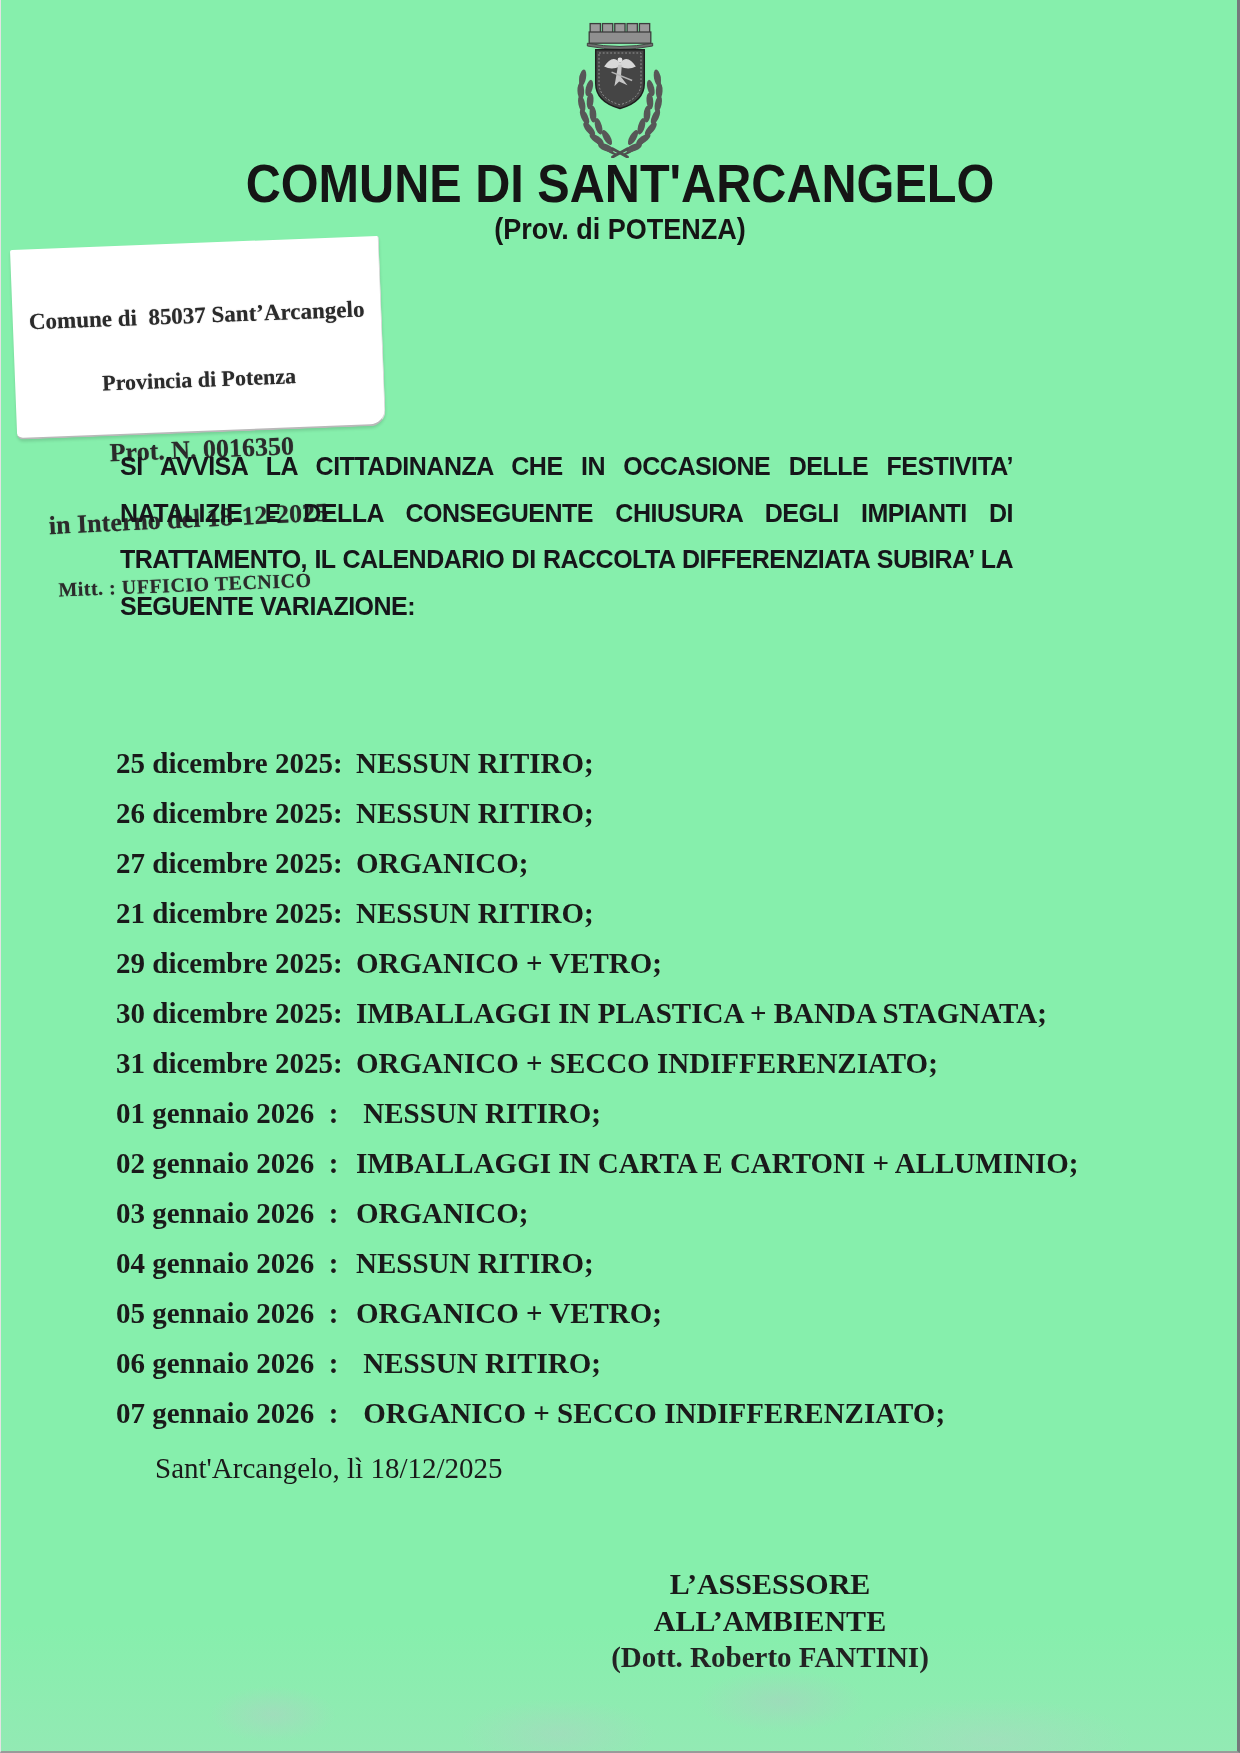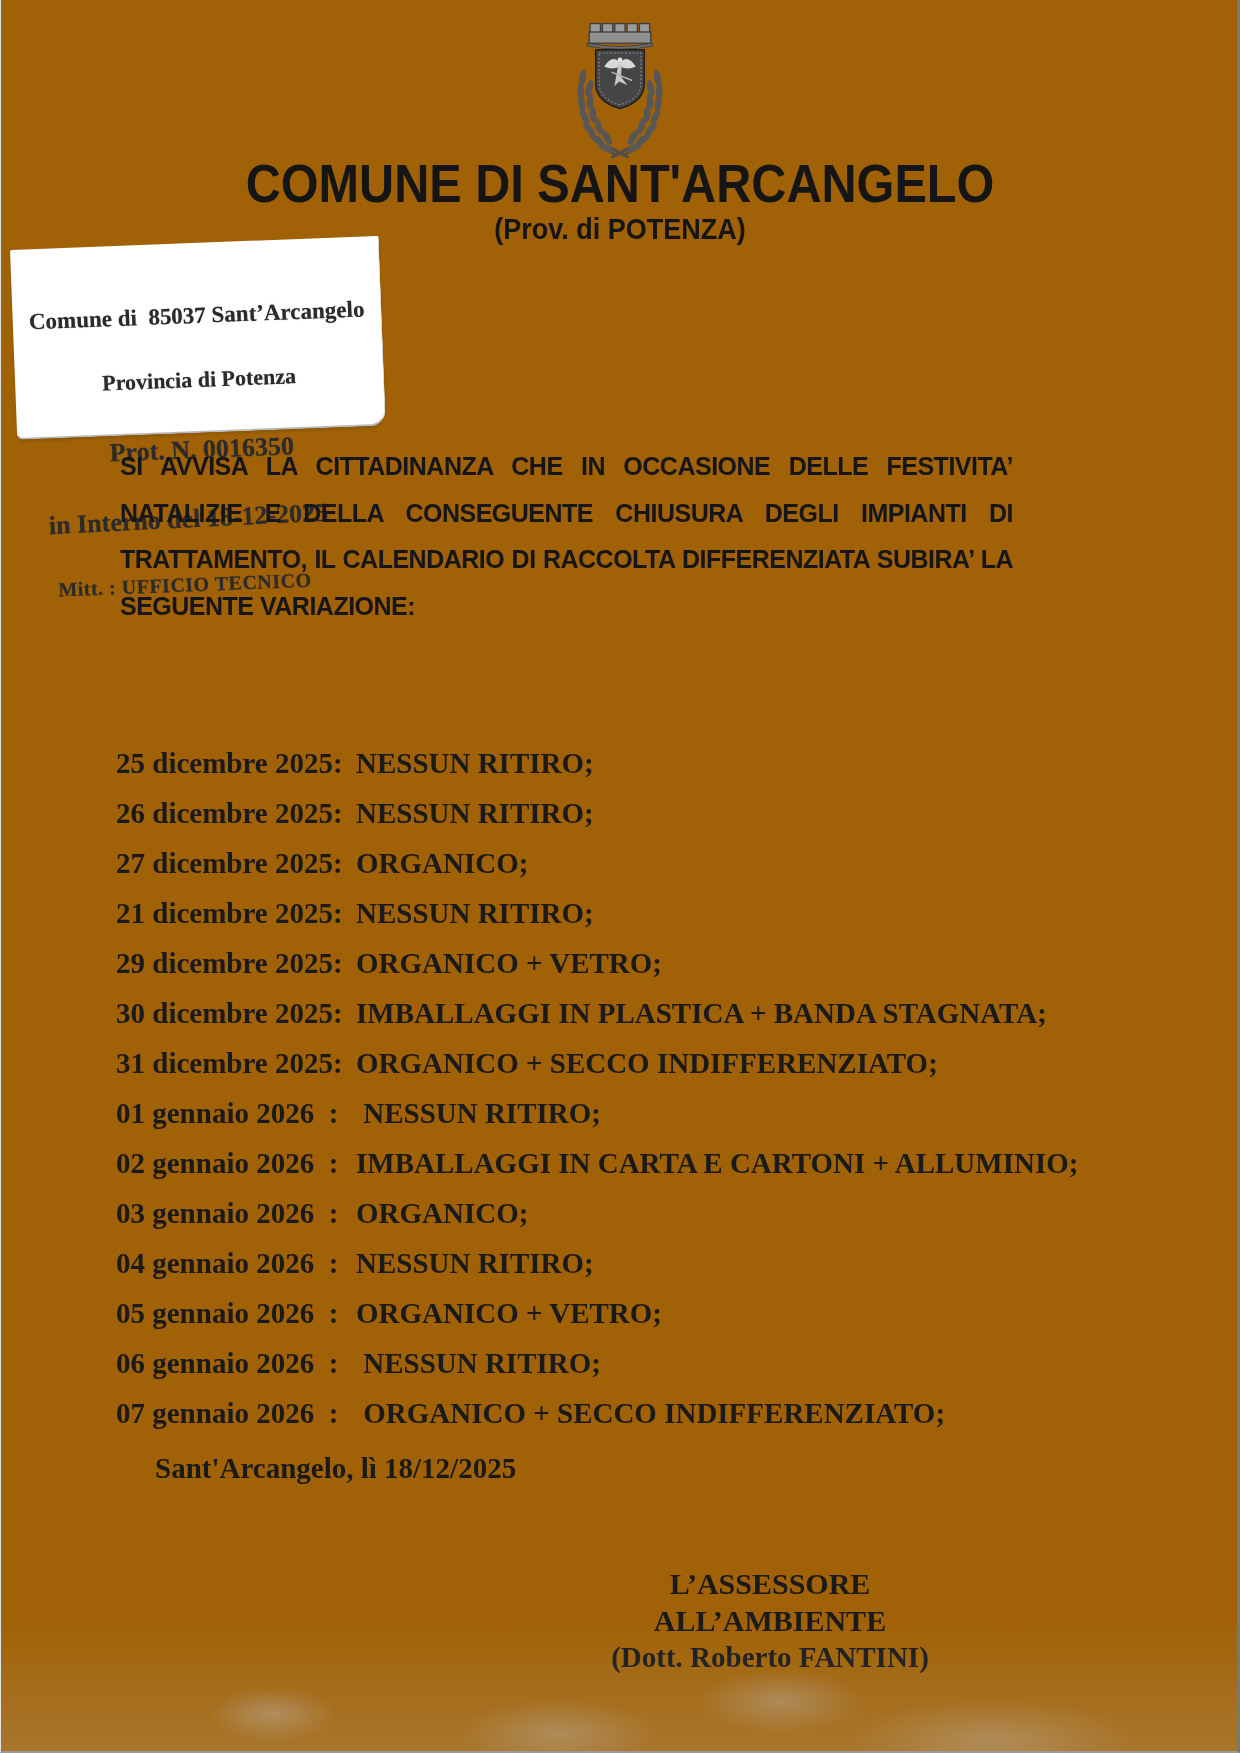--- a/index.html
+++ b/index.html
@@ -1,21 +1,21 @@
 <!DOCTYPE html>
 <html lang="it"><head>
 <meta charset="utf-8">
 <title>Avviso - Comune di Sant'Arcangelo</title>
 <style>
   html,body{margin:0;padding:0;background:#e9e9e9;}
   .page{
     position:relative;
     width:1240px;height:1753px;
     margin:0 auto;
-    background:#a16207;
+    background:#86efac;
     overflow:hidden;
     font-family:"Liberation Sans", sans-serif;
     color:#151515;
   }
   
   .edge{
     position:absolute;inset:0;pointer-events:none;
     border-right:3px solid #75797c;
     border-bottom:2px solid #9a9a9a;
     border-left:1px solid #e3e3e3;
@@ -90,21 +90,21 @@
     position:absolute;top:738px;left:116px;width:1000px;
     font-family:"Liberation Serif", serif;
     font-weight:bold;font-size:29px;color:#1a1a1a;
   }
   .schedule .row{display:flex;height:50px;align-items:center;}
   .schedule .d{flex:0 0 240px;white-space:pre-wrap;}
   .schedule .v{white-space:pre-wrap;}
   .placedate{
     position:absolute;top:1452px;left:155px;
     font-family:"Liberation Serif", serif;
-    font-weight:bold;font-size:29px;color:#1a1a1a;
+    font-weight:normal;font-size:29px;color:#1a1a1a;
   }
   .sig{
     position:absolute;top:1565px;left:560px;width:420px;
     text-align:center;
     font-family:"Liberation Serif", serif;
     font-weight:bold;color:#1a1a1a;
   }
   .sig .role{font-size:30px;line-height:37px;}
   .sig .name{font-size:29px;line-height:36px;text-align:center;}
 </style>

